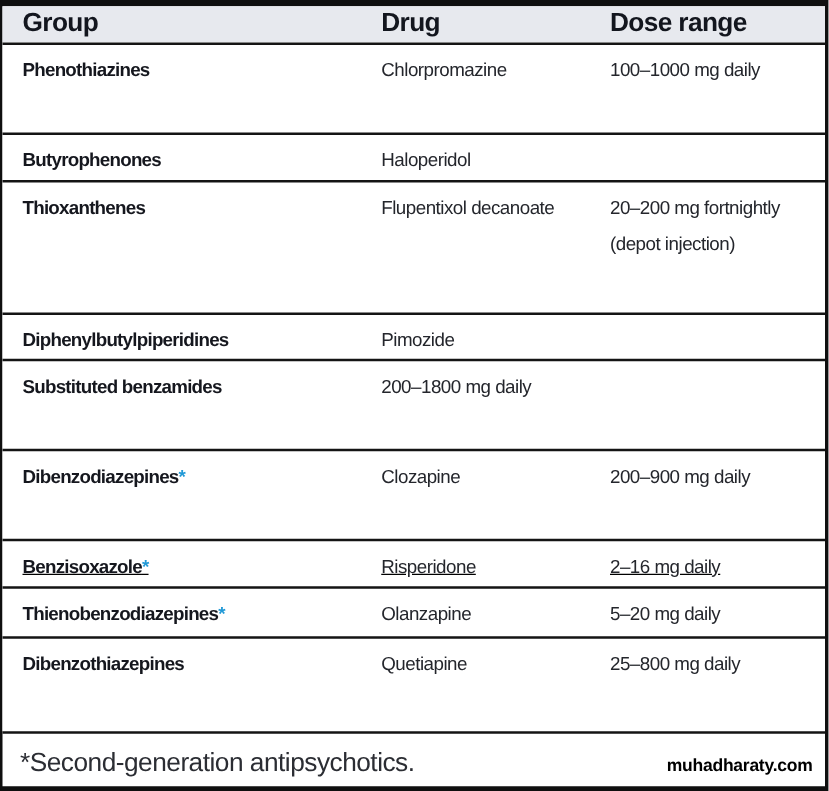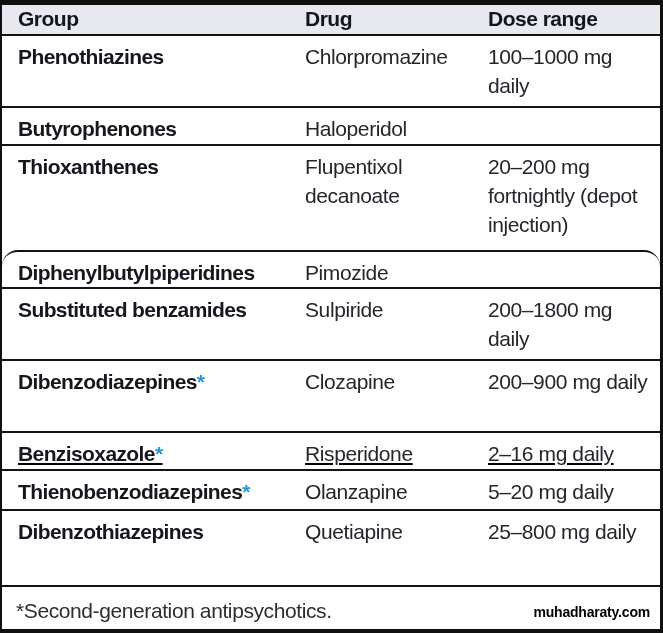--- a/index.html
+++ b/index.html
@@ -29,32 +29,32 @@
     font-weight:700;font-size:21px;letter-spacing:-0.5px;color:#13161e;
     padding:1px 0 2px 16px;line-height:24px;
   }
 
   
   .row{
     display:flex;
     border-top:2px solid #141414;
     background:#ffffff;
   }
-  .cell{width:183px;padding:6px 4px 4px 16px;font-size:21px;line-height:29px;color:#24262c;letter-spacing:-0.4px;}
+  .cell{width:183px;padding:6px 4px 4px 16px;font-size:15px;line-height:29px;color:#24262c;letter-spacing:-0.4px;}
   .c1{width:287px;}
   .c2{width:183px;}
   .c3{width:188px;padding-right:6px;}
 
   .group-cell{font-weight:700;color:#15171e;letter-spacing:-0.6px;}
   .star{color:#2199d6;font-weight:700;}
 
   .r1{min-height:72px;}
   .r2{min-height:38px;}
   .r3{min-height:106px;}
-  .r4{min-height:37px;border-radius:16px;}
+  .r4{min-height:37px;}
   .r5{min-height:72px;}
   .r6{min-height:72px;}
   .r7{min-height:38px;text-decoration:underline;}
   .r8{min-height:40px;}
   .r9{min-height:76px;}
 
   
   .ftr{
     border-top:2px solid #141414;
     min-height:44px;
@@ -94,21 +94,20 @@
       <div class="cell c3">20–200 mg fortnightly (depot injection)</div>
     </div>
 
     <div class="row r4">
       <div class="cell c1 group-cell"><span>Diphenylbutylpiperidines</span><span class="star"></span></div>
       <div class="cell c2">Pimozide</div>
     </div>
 
     <div class="row r5">
       <div class="cell c1 group-cell"><span>Substituted benzamides</span><span class="star"></span></div>
-      <div class="cell c2">Sulpiride</div>
       <div class="cell c3">200–1800 mg daily</div>
     </div>
 
     <div class="row r6">
       <div class="cell c1 group-cell"><span>Dibenzodiazepines</span><span class="star">*</span></div>
       <div class="cell c2">Clozapine</div>
       <div class="cell c3">200–900 mg daily</div>
     </div>
 
     <div class="row r7">

